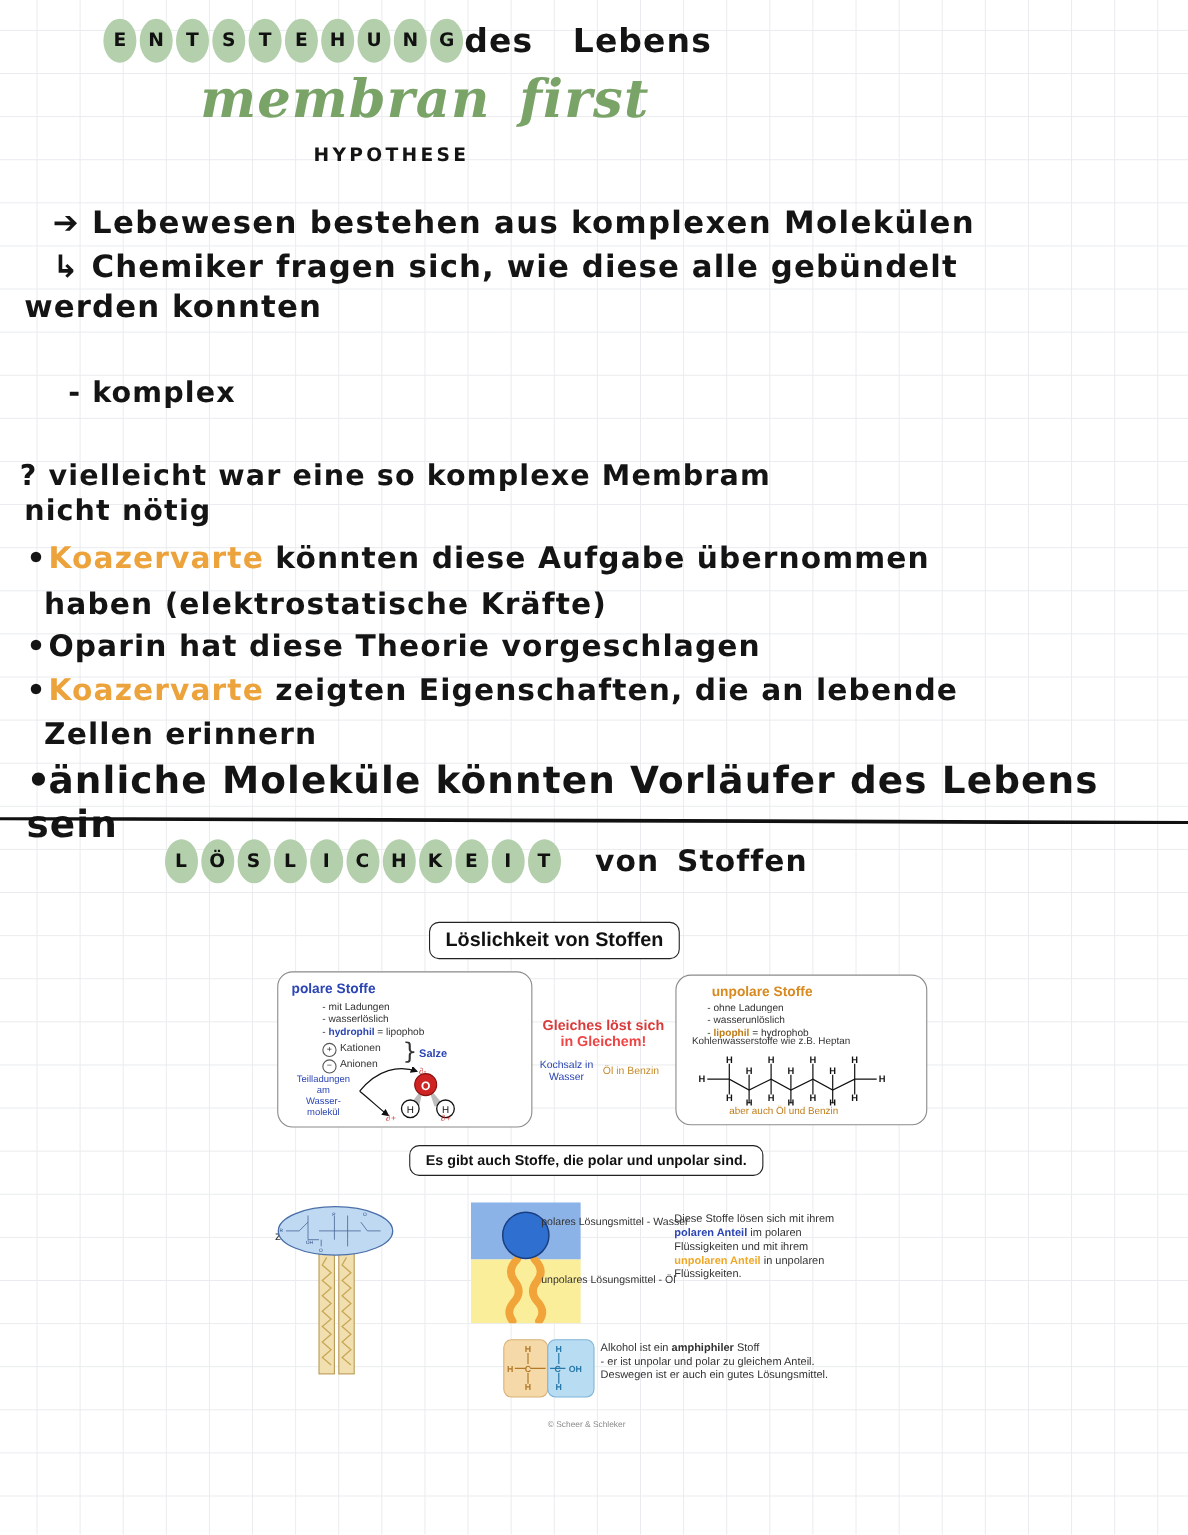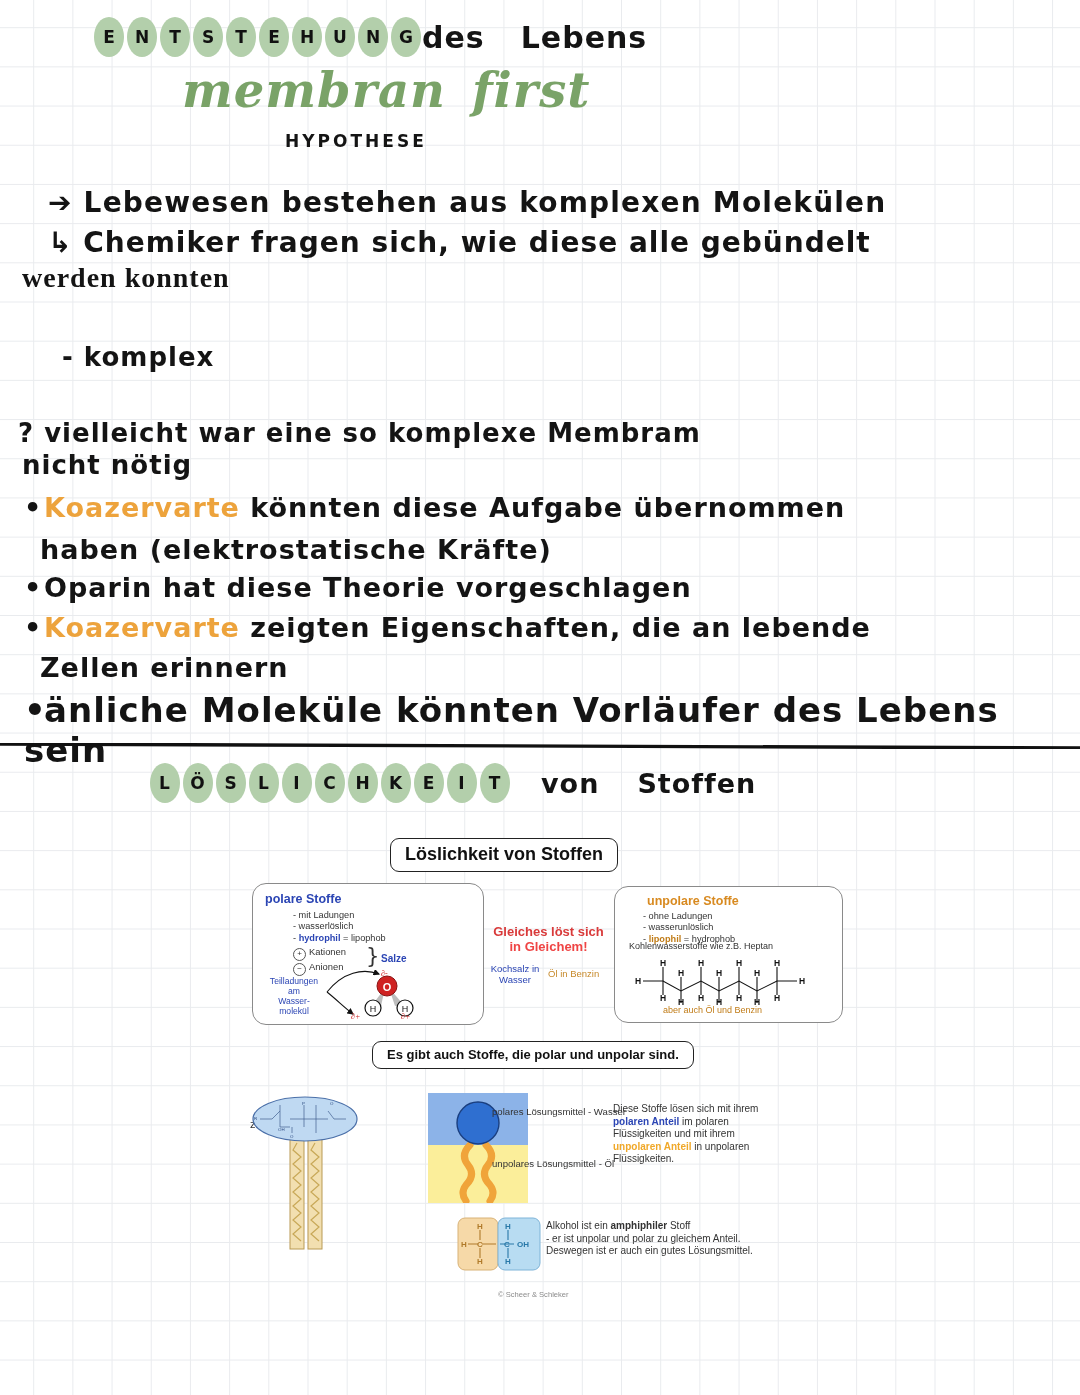--- a/index.html
+++ b/index.html
@@ -49,21 +49,21 @@
   #membran-first .first{margin-left:26px;font-family:"DejaVu Serif",serif;font-style:italic;}
   #hypothese{
     position:absolute;left:285px;top:131px;
     font-family:"DejaVu Sans",sans-serif;font-weight:700;font-size:17px;
     color:#141414;letter-spacing:3px;
   }
 
   .line{position:absolute;font-family:"DejaVu Sans",sans-serif;font-weight:700;color:#141414;}
   .l1{left:48px;top:186px;font-size:28px;letter-spacing:1.2px;}
   .l2{left:48px;top:226px;font-size:28px;letter-spacing:1px;}
-  .l3{left:22px;top:262px;font-size:28px;letter-spacing:1px;font-family:Liberation Serif, serif;}
+  .l3{left:22px;top:262px;font-size:28px;letter-spacing:1px;}
   .l4{left:22px;top:302px;font-size:28px;color:#7aa368;letter-spacing:1px;}
   .l5{left:62px;top:342px;font-size:26px;letter-spacing:1px;}
   .l6{left:62px;top:380px;font-size:26px;letter-spacing:1px;}
   .l7{left:18px;top:418px;font-size:26px;letter-spacing:1px;}
   .l8{left:22px;top:450px;font-size:26px;letter-spacing:1px;}
   .l9{left:24px;top:492px;font-size:27px;letter-spacing:1px;}
   .l10{left:40px;top:534px;font-size:27px;letter-spacing:1px;}
   .l11{left:24px;top:572px;font-size:27px;letter-spacing:1px;}
   .l12{left:24px;top:612px;font-size:27px;letter-spacing:1px;}
   .l13{left:40px;top:652px;font-size:27px;letter-spacing:1px;}
@@ -79,21 +79,21 @@
   .bub2{
     position:relative;width:33px;height:42px;margin-right:0px;
     display:flex;align-items:center;justify-content:center;
   }
   .bub2::before{
     content:"";position:absolute;left:2px;top:1px;width:30px;height:40px;
     background:#b3cfab;border-radius:50%;
   }
   .bub2 span{position:relative;z-index:2;font-family:"DejaVu Sans",sans-serif;font-weight:700;font-size:17px;color:#111;}
   .title2-rest{margin-left:30px;font-family:"DejaVu Sans",sans-serif;font-weight:700;font-size:27px;color:#141414;letter-spacing:1px;}
-  .title2-rest .w2{margin-left:38px;}
+  .title2-rest .w2{margin-left:16px;}
 
   
   #diagram{position:absolute;left:238px;top:838px;width:604px;height:480px;
            font-family:"Liberation Sans", sans-serif;color:#222;}
   .pill{
     border:1.6px solid #222;border-radius:9px;background:#fff;
     display:inline-block;padding:5px 14px 6px;font-weight:700;color:#111;
   }
   #diag-title{position:absolute;left:152px;top:0;font-size:18px;}
   .rbox{

